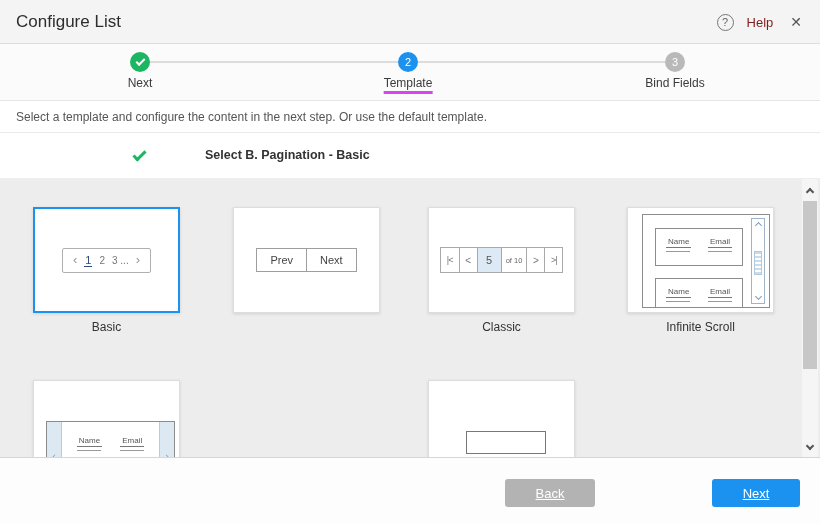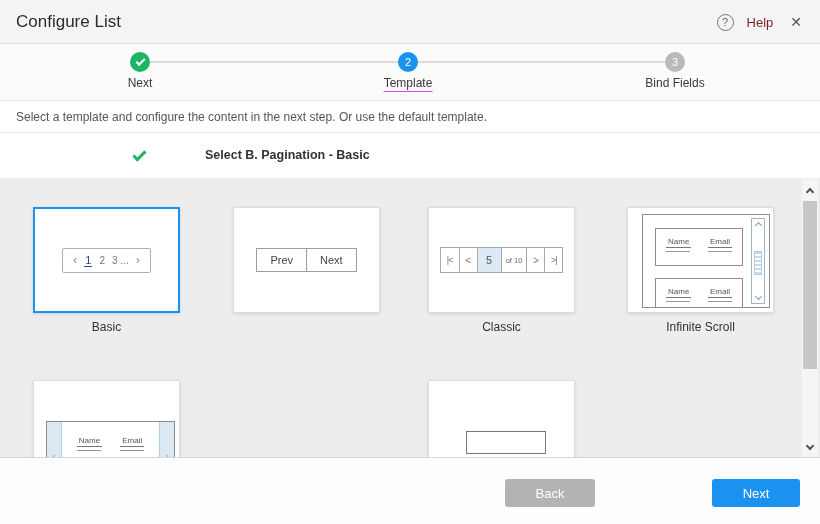--- a/index.html
+++ b/index.html
@@ -20,21 +20,21 @@
   .line1 { left:150px; width:248px; }
   .line2 { left:418px; width:247px; }
   .step-circle { position:absolute; top:8px; width:20px; height:20px; border-radius:50%; display:flex; align-items:center; justify-content:center; color:#fff; font-size:11px; cursor:pointer; }
   .sc-green { background:#1cb561; }
   .sc-blue  { background:#1b92f0; }
   .sc-gray  { background:#b9b9b9; }
   .c1 { left:130px; } .c2 { left:398px; } .c3 { left:665px; }
   .check-mini { display:inline-block; width:9px; height:5px; border-left:2px solid #fff; border-bottom:2px solid #fff; transform:rotate(-45deg) translate(1px,-1px); }
   .step-label { position:absolute; top:32px; transform:translateX(-50%); font-size:12px; color:#3a3a3a; white-space:nowrap; }
   .l1 { left:140px; } .l2 { left:408px; } .l3 { left:675px; }
-  .step-label.active { border-bottom:1px solid #d946ef; padding-bottom:1px; }
+  .step-label.active { border-bottom:3px solid #d946ef; padding-bottom:1px; }
 
   
   .descr { position:absolute; left:0; top:101px; width:820px; height:32px; border-bottom:1px solid #e9e9e9; background:#fff;text-align:right; }
   .descr span { position:absolute; left:16px; line-height:32px; font-size:12px; color:#555; }
 
   
   .selrow { position:absolute; left:0; top:133px; width:820px; height:45px; background:#fff; }
   .sel-a { position:absolute; left:16px; line-height:45px; font-size:12.5px; color:#9a9a9a; }
   .sel-check { position:absolute; left:133px; top:18px; width:13px; height:7px; border-left:3px solid #1cb561; border-bottom:3px solid #1cb561; transform:rotate(-45deg); }
   .sel-b { position:absolute; left:205px; line-height:45px; font-size:12.5px; color:#333; font-weight:700; }
@@ -92,21 +92,21 @@
   .empty-box { position:absolute; left:37px; top:50px; width:80px; height:23px; border:1px solid #777; background:#fff; }
 
   
   .v-scrollbar { position:absolute; top:1px; right:2px; width:16px; height:278px; background:#f5f5f5; cursor:pointer; }
   .sb-up { position:absolute; top:10px; left:5px; width:6px; height:6px; border-left:2px solid #555; border-top:2px solid #555; transform:rotate(45deg); }
   .sb-down { position:absolute; bottom:8px; left:5px; width:6px; height:6px; border-right:2px solid #555; border-bottom:2px solid #555; transform:rotate(45deg); }
   .sb-thumb { position:absolute; top:22px; left:1px; width:14px; height:168px; background:#c7c7c7; }
 
   
   .ftr { position:absolute; left:0; top:458px; width:820px; height:66px; background:#fdfdfd; }
-  .btn { position:absolute; top:21px; height:28px; border:none; border-radius:3px; color:#fff; font-size:13px; font-family:"Liberation Sans",sans-serif; cursor:pointer; }
+  .btn { position:absolute; top:21px; height:28px; border:none; border-radius:3px; color:#fff; font-size:13px; font-family:"Liberation Sans",sans-serif; cursor:pointer;text-decoration:underline; }
   .btn-back   { left:505px; width:90px; background:#b3b3b3; }
   .btn-cancel { left:627px; width:88px; background:#7d7d7d;margin-top:46px; }
   .btn-next   { left:712px; width:88px; background:#1b92f0; }
 </style>
 </head>
 <body>
 
 <div class="dialog">
 
   <div class="hdr">

